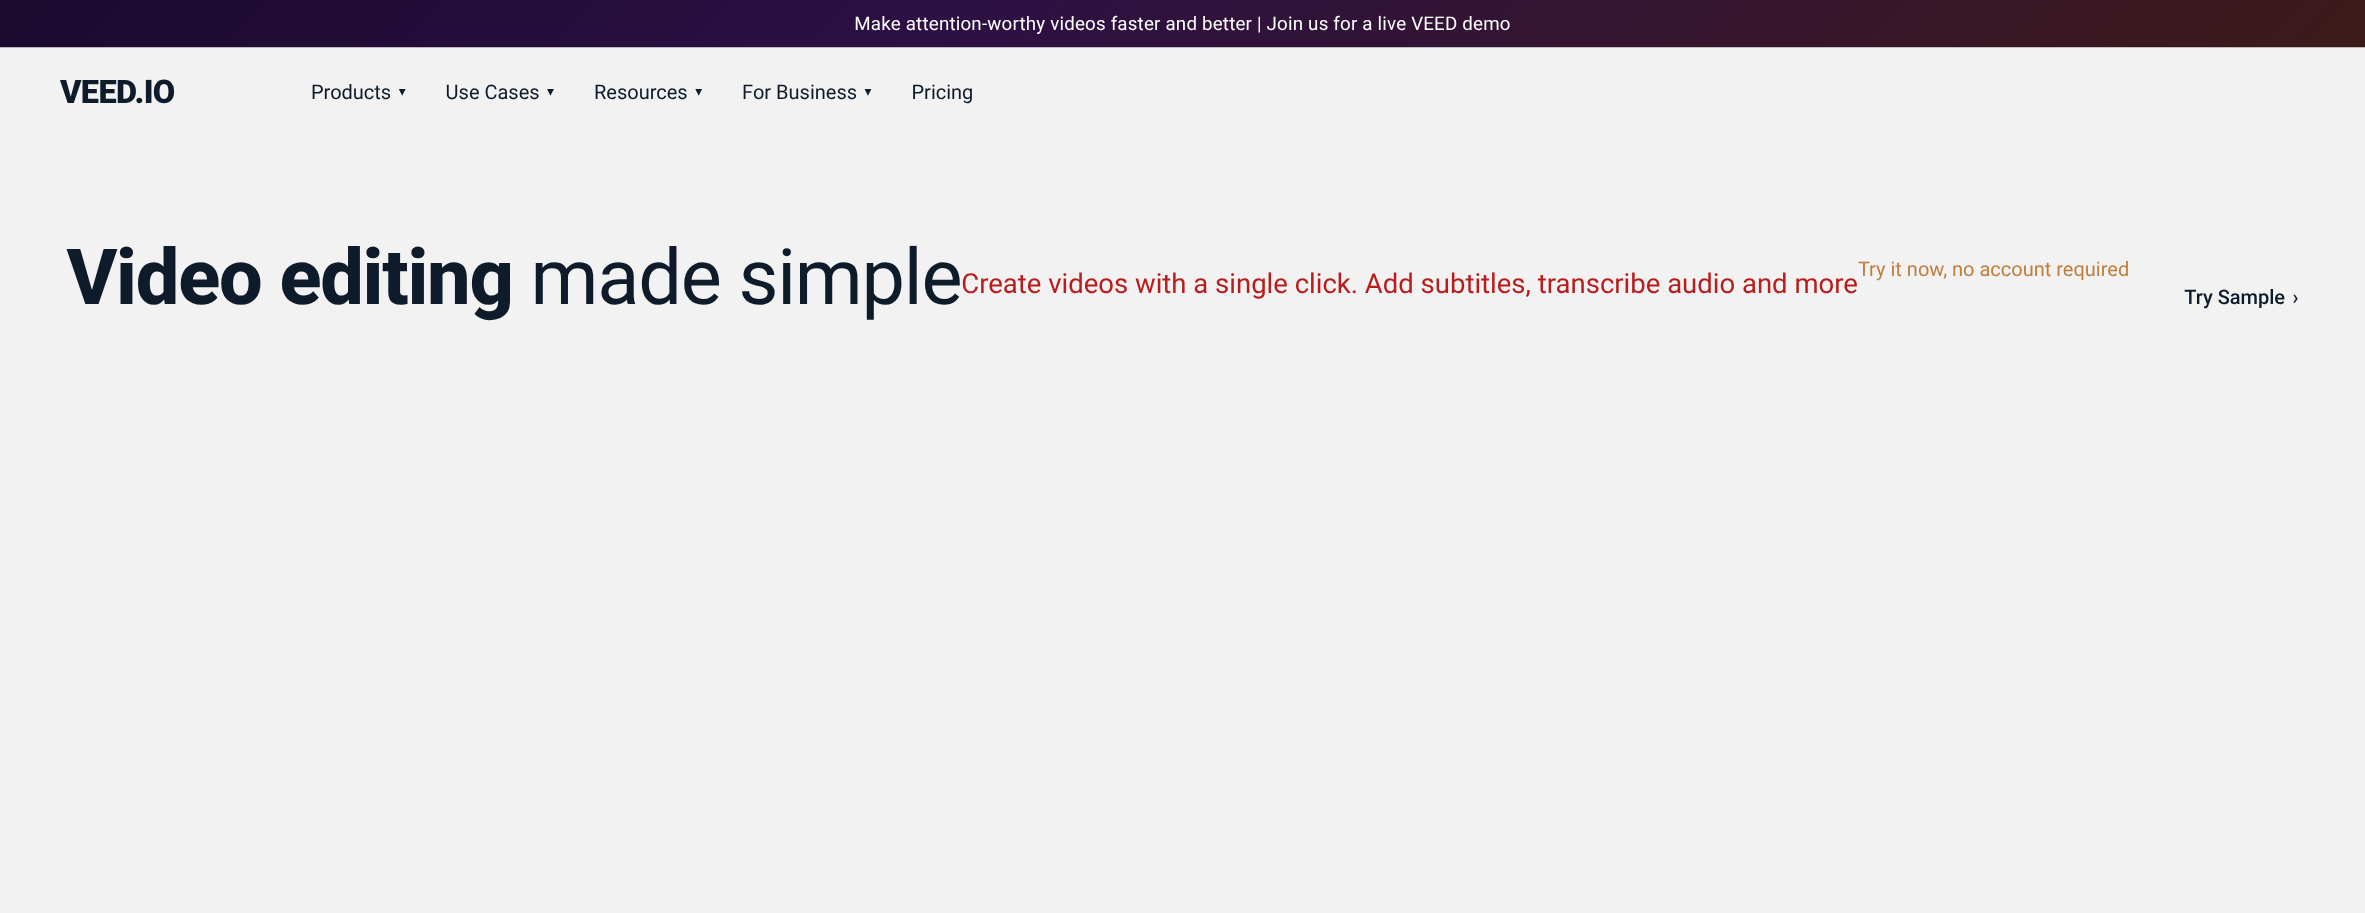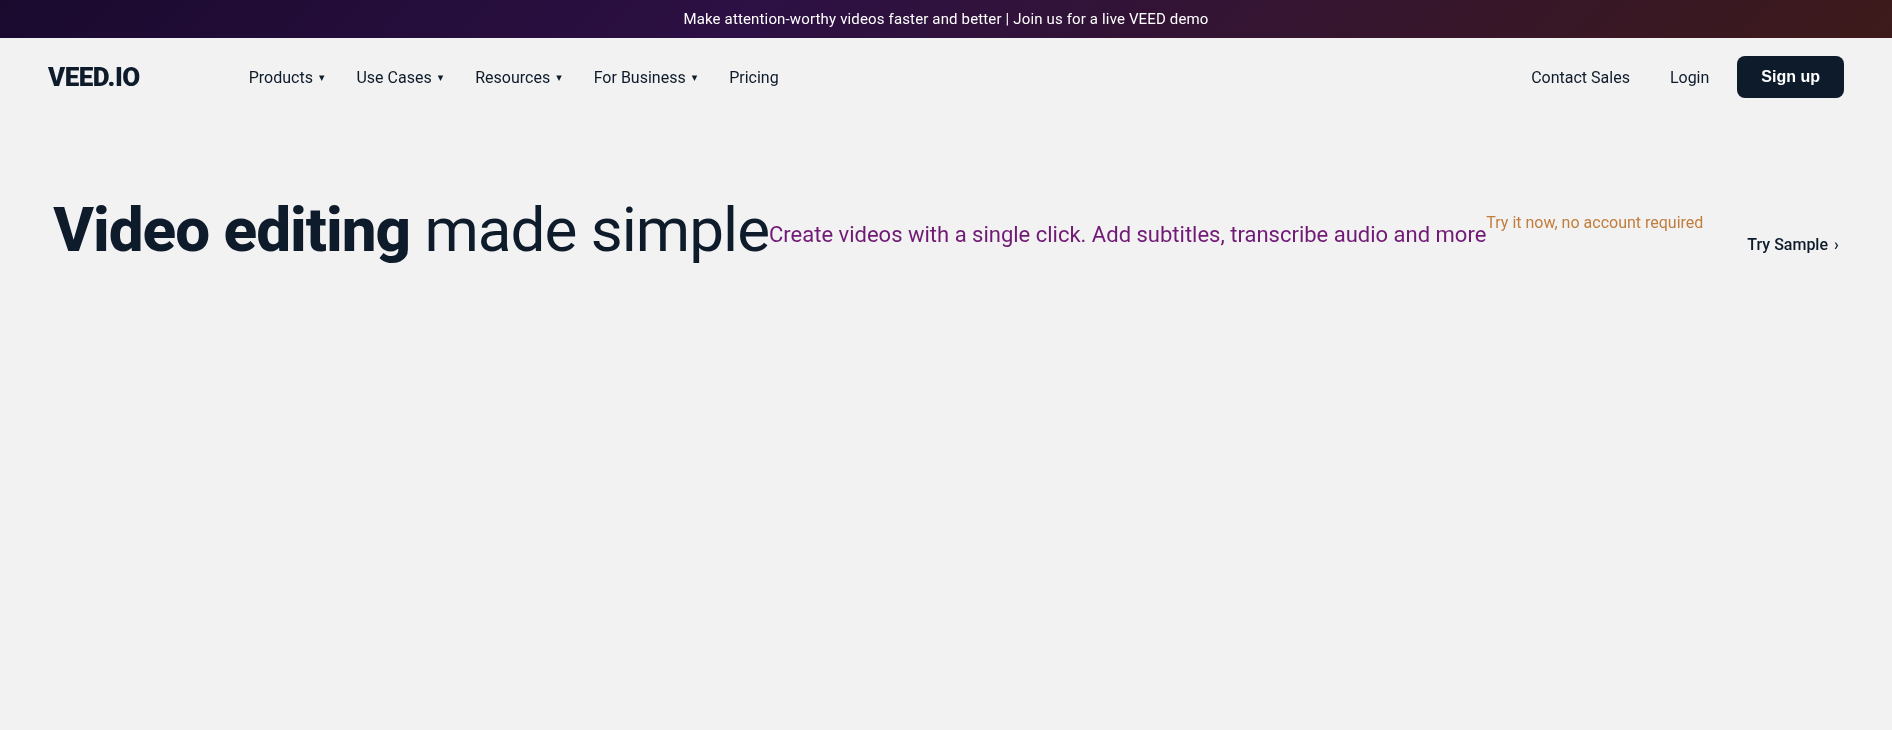--- a/index.html
+++ b/index.html
@@ -125,21 +125,21 @@
       margin-bottom: 28px;
       letter-spacing: -1px;
     }
 
     .hero-title strong {
       font-weight: 800;
     }
 
     .hero-subtitle {
       font-size: 22px;
-      color: #701a75;
+      color: #b91c1c;
       margin-bottom: 20px;
       font-weight: 400;
       letter-spacing: 0;
     }
 
     .hero-tagline {
       font-size: 16px;
       color: #c17d3c;
       margin-bottom: 44px;
       font-weight: 400;
@@ -205,25 +205,20 @@
       <span>For Business</span>
       <span class="chevron">▾</span>
     </div>
 
     <div class="nav-item">
       <span>Pricing</span>
     </div>
 
   </div>
 
-  <div class="navbar-right">
-    <span class="nav-contact">Contact Sales</span>
-    <span class="nav-login">Login</span>
-    <button class="btn-signup">Sign up</button>
-  </div>
 </nav>
 
 <section class="hero">
 
   <h1 class="hero-title">
     <strong>Video editing</strong><span> made simple</span>
   </h1>
 
   <p class="hero-subtitle">Create videos with a single click. Add subtitles, transcribe audio and more</p>
 

